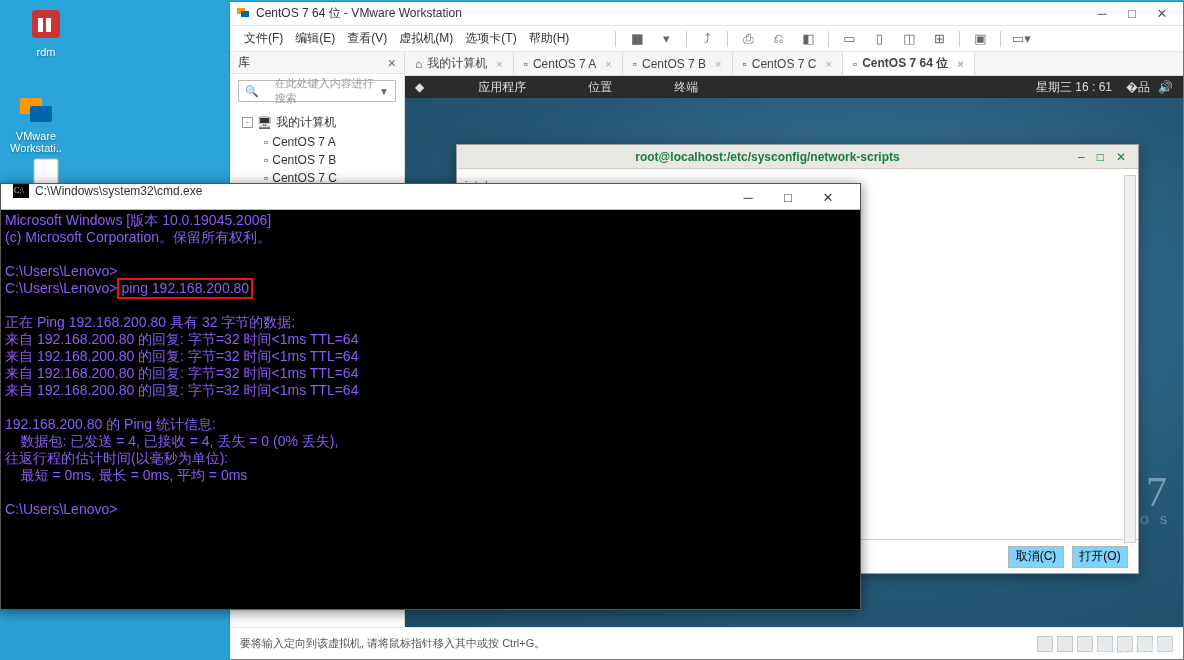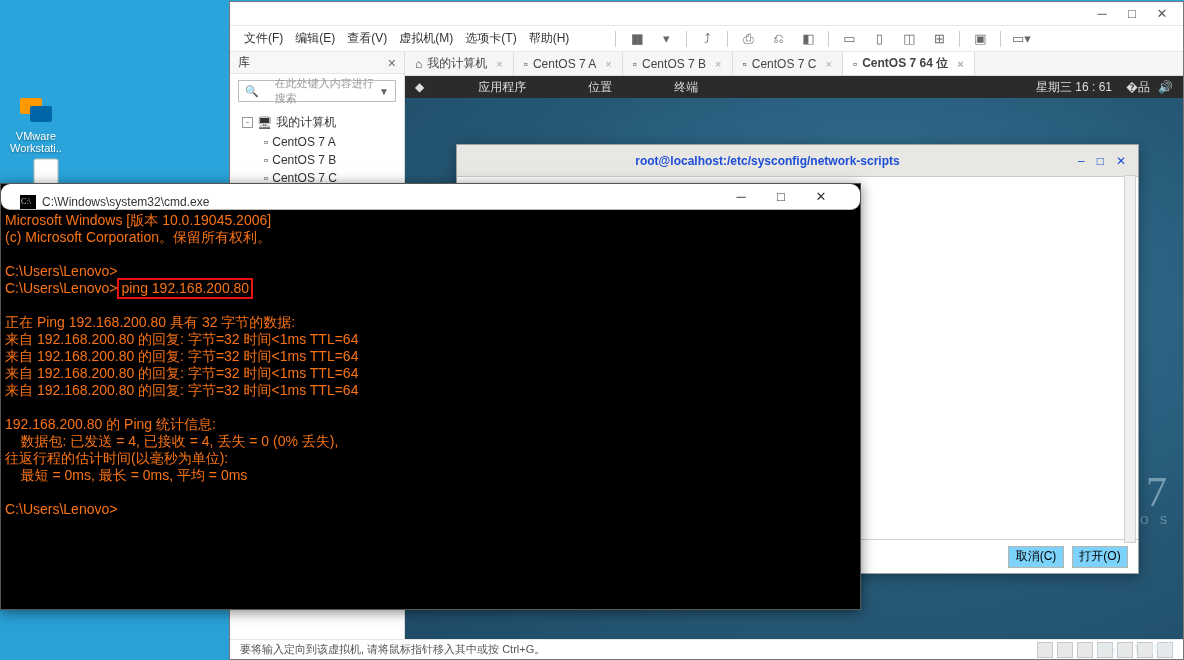--- a/index.html
+++ b/index.html
@@ -41,67 +41,84 @@
 
 .vm-guest { flex:1; background:#2d5f7a; position:relative; overflow:hidden; }
 .gnome { position:absolute; left:0; right:0; top:0; height:22px; background:#2b2b2b; color:#ddd; display:flex; align-items:center; font-size:12px; padding:0 10px; }
 .gnome .gi { margin-right:14px;margin-left:48px; }
 .gnome .gsp { flex:1; }
 .gwall { position:absolute; inset:22px 0 0 0; background:radial-gradient(ellipse at 60% 40%,#3d7ea3 0%,#265977 60%,#1e4c67 100%); }
 .gwall .c7 { position:absolute; right:16px; top:370px; color:#b8d2df; font-family:Georgia,serif; font-size:42px; opacity:.55; }
 .gwall .c7s { position:absolute; right:12px; top:416px; color:#b8d2df; font-size:11px; letter-spacing:4px; opacity:.5; }
 
 .gterm { position:absolute; left:51px; top:46px; width:683px; height:430px; background:#fff; border:1px solid #9aa0a6; box-shadow:0 3px 14px rgba(0,0,0,.35); display:flex; flex-direction:column; }
-.gterm-tb { height:32px; background:#e9e7e3; border-bottom:1px solid #cfccc6; display:flex; align-items:center; font-size:12px; color:#1d4ed8; padding:0 6px; }
+.gterm-tb { height:24px; background:#e9e7e3; border-bottom:1px solid #cfccc6; display:flex; align-items:center; font-size:12px; color:#15803d; padding:0 6px; }
 .gterm-tb .sp { flex:1; text-align:center; font-weight:bold; }
 .gterm-body { flex:1; background:#fff; color:#222; font-family:"DejaVu Sans Mono",Consolas,monospace; font-size:12px; padding:10px 8px; overflow:hidden; white-space:pre; }
 .gterm-body .gr { color:#1a8b1a; }
 .gterm-sb { position:absolute; right:2px; top:30px; bottom:30px; width:12px; background:#f0f0f0; border:1px solid #d0d0d0; }
 .gterm-foot { height:34px; border-top:1px solid #d0d0d0; display:flex; align-items:center; justify-content:flex-end; padding:0 10px; gap:8px; }
 .gbtn { min-width:56px; height:22px; border:1px solid #b8b5ae; background:#7dd3fc; font-size:12px; }
 
-.vm-status { height:20px; background:#fff; border-top:1px solid #e6e6e6; display:flex; align-items:center; padding:0 10px; font-size:11px; color:#555; }
+.vm-status { height:32px; background:#fff; border-top:1px solid #e6e6e6; display:flex; align-items:center; padding:0 10px; font-size:11px; color:#555; }
 .vm-status .sp { flex:1; }
 .vm-status .sic { width:16px; height:16px; margin-left:4px; display:inline-block; background:#e8e8e8; border:1px solid #c8c8c8; }
 
 
 .cmd { position:absolute; left:0; top:183px; width:861px; height:427px; background:#000; border:1px solid #555; box-shadow:0 2px 12px rgba(0,0,0,.5); display:flex; flex-direction:column; }
-.cmd-tb { height:26px; background:#fff; display:flex; align-items:flex-end; padding:0 19px; font-size:12px; color:#333; border-bottom:1px solid #bbb;border-radius:9px; }
+.cmd-tb { height:26px; background:#fff; display:flex; align-items:flex-start; padding:0 12px; font-size:12px; color:#333; border-bottom:1px solid #bbb; }
 .cmd-tb .ic { width:16px; height:14px; background:#000; margin-right:6px; display:inline-block; position:relative; }
 .cmd-tb .ic::after{ content:"C:\\"; color:#ccc; font:8px/14px Consolas; position:absolute; left:1px; }
 .cmd-tb .sp { flex:1; }
 .cmd-tb .wbtn { width:40px; height:26px; display:flex; align-items:center; justify-content:center; font-size:13px; color:#333; }
-.cmd-body { flex:1; background:#000; color:#f97316; font:14px/17px NSimSun,SimSun,Consolas,monospace; padding:2px 4px; white-space:pre; overflow:hidden; }
+.cmd-body { flex:1; background:#000; color:#8b5cf6; font:14px/17px NSimSun,SimSun,Consolas,monospace; padding:2px 4px; white-space:pre; overflow:hidden; }
 .cmd-body .hl { border:2px solid #e11; display:inline-block; padding:0 2px; margin:-2px 0; }
 .watermark { position:absolute; right:8px; bottom:2px; color:#dfeef6; font-size:13px; opacity:.75; }
 </style>
 </head>
 <body>
 
 <div class="desktop">
 
+  <div class="di" style="left:14px; top:4px;">
+    <div class="ic">
+      <svg viewBox="0 0 40 40">
+          <rect x="6" y="6" width="28" height="28" rx="4" fill="#c33"></rect>
+          <rect x="12" y="14" width="5" height="14" fill="#fff"></rect>
+          <rect x="20" y="14" width="5" height="14" fill="#fff"></rect>
+        </svg>
+    </div>
+    <div>rdm</div>
+  </div>
   <div class="di" style="left:4px; top:88px;">
     <div class="ic">
       <svg viewBox="0 0 40 40">
           <rect x="4" y="10" width="22" height="16" rx="2" fill="#f90"></rect>
           <rect x="14" y="18" width="22" height="16" rx="2" fill="#06a"></rect>
         </svg>
     </div>
     <div>VMware Workstati..</div>
   </div>
   <div class="di" style="left:14px; top:155px;">
     <div class="ic">
       <svg viewBox="0 0 40 40">
           <rect x="8" y="4" width="24" height="32" rx="2" fill="#fff" stroke="#bbb"></rect>
         </svg>
     </div>
   </div>
 
   <div class="vm">
     <div class="vm-titlebar">
+      <div class="ti">
+        <span><svg width="14" height="14">
+              <rect x="1" y="3" width="8" height="6" fill="#f90"></rect>
+              <rect x="5" y="6" width="8" height="6" fill="#06a"></rect>
+            </svg></span>
+        <span>CentOS 7 64 位 - VMware Workstation</span>
+      </div>
       <div class="sp"></div>
       <div class="winbtns">
         <span>─</span>
         <span>□</span>
         <span>✕</span>
       </div>
     </div>
 
     <div class="vm-menu">
       <span class="mi">文件(F)</span>

